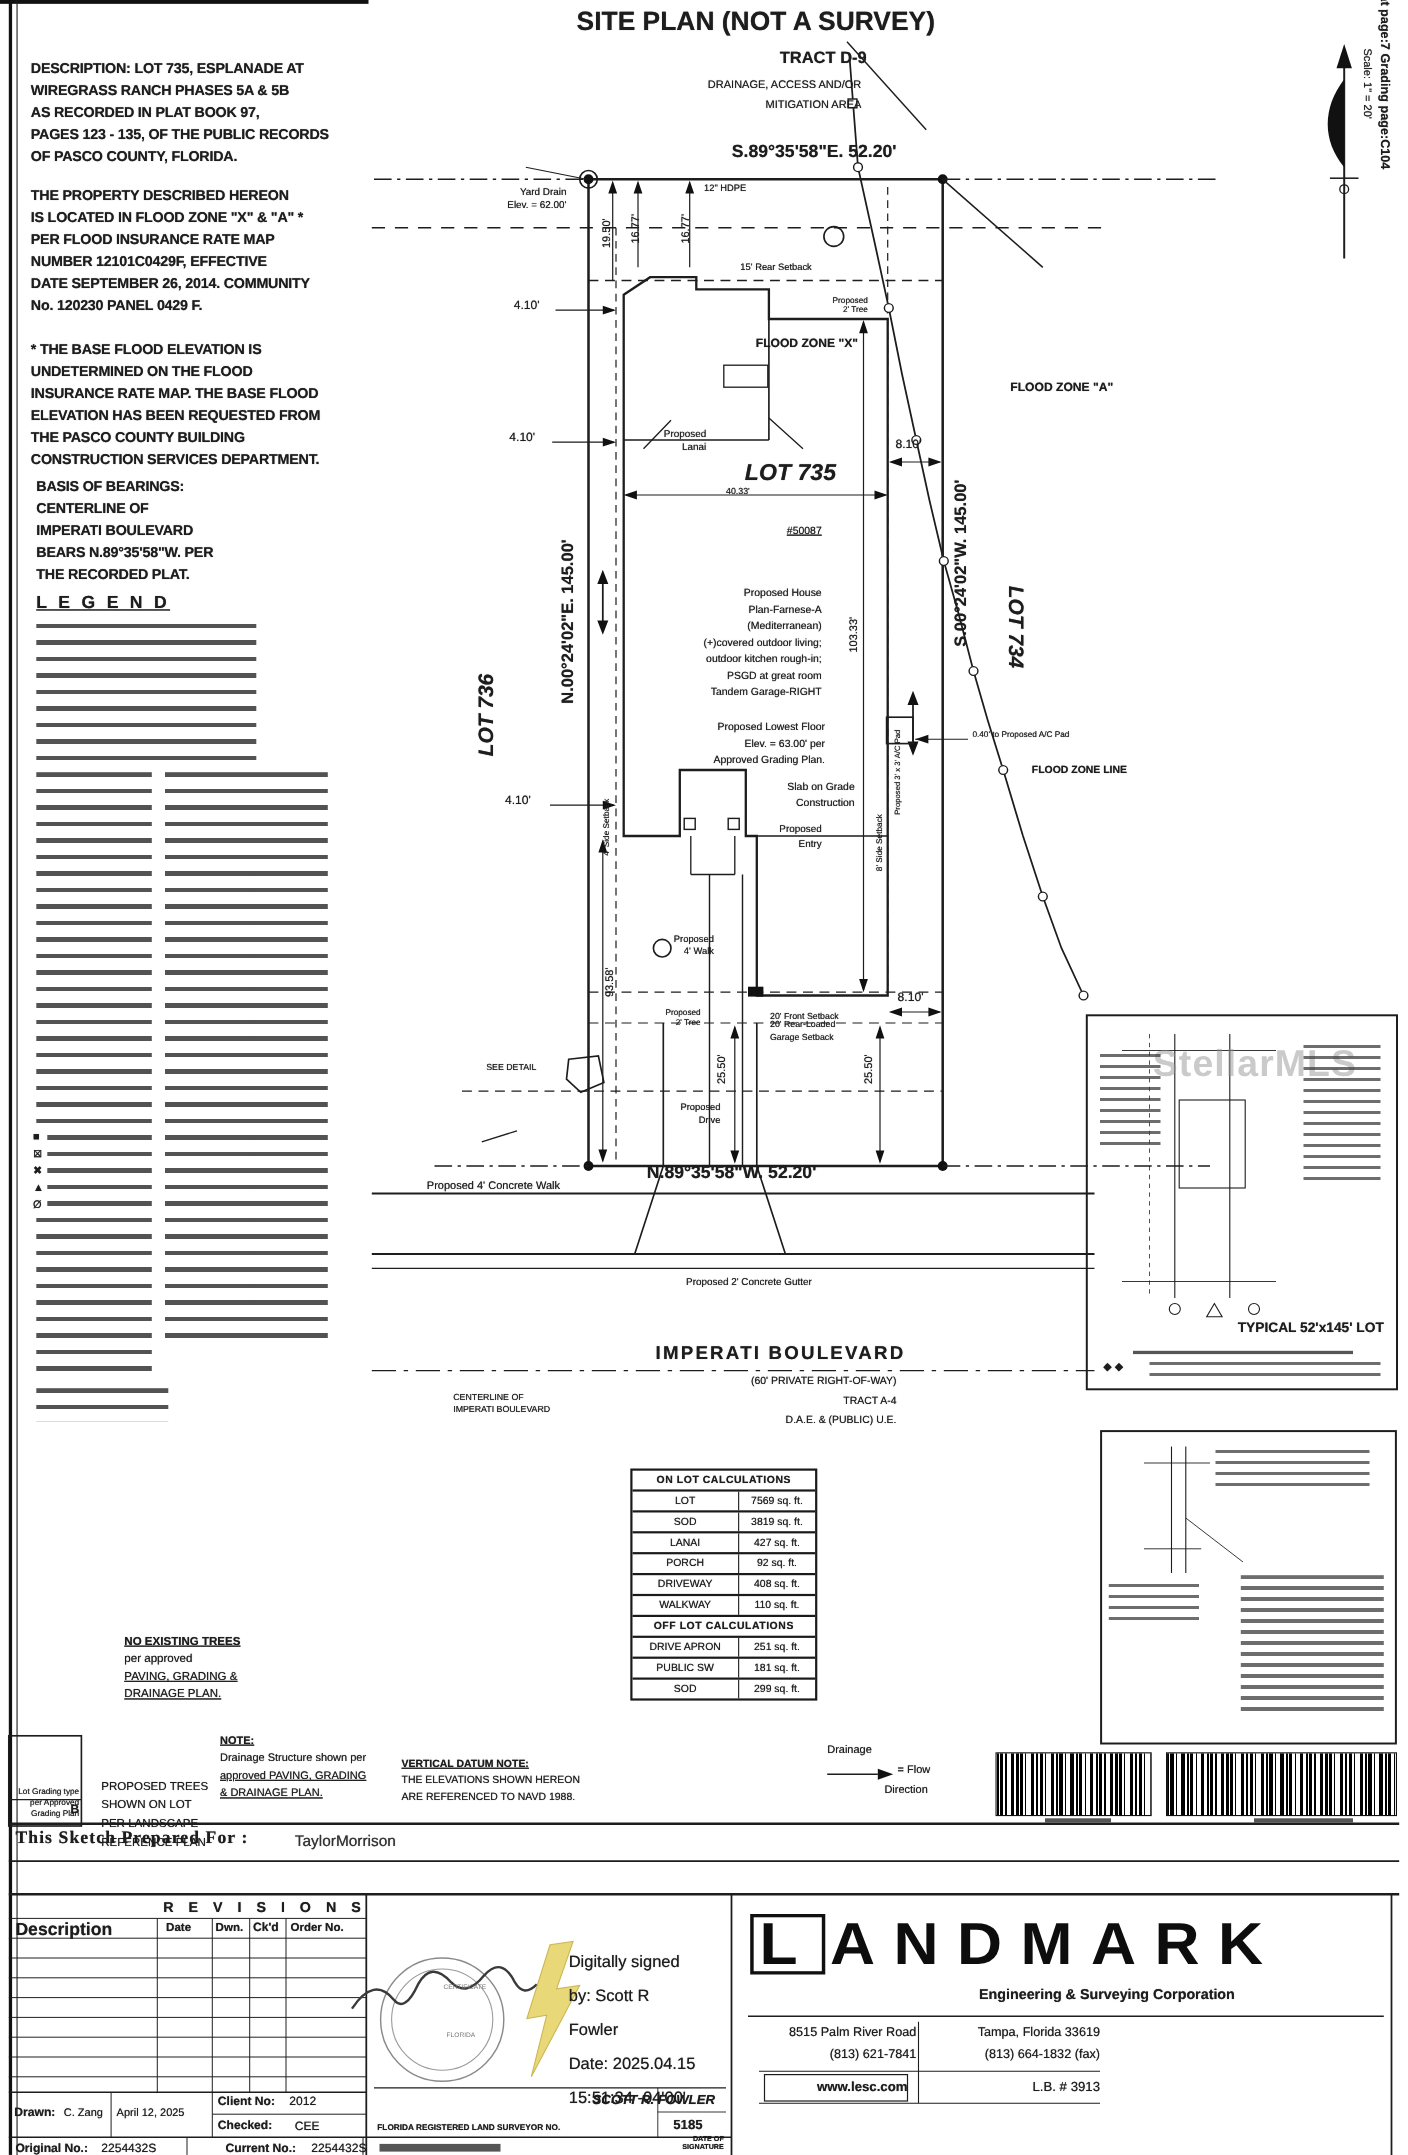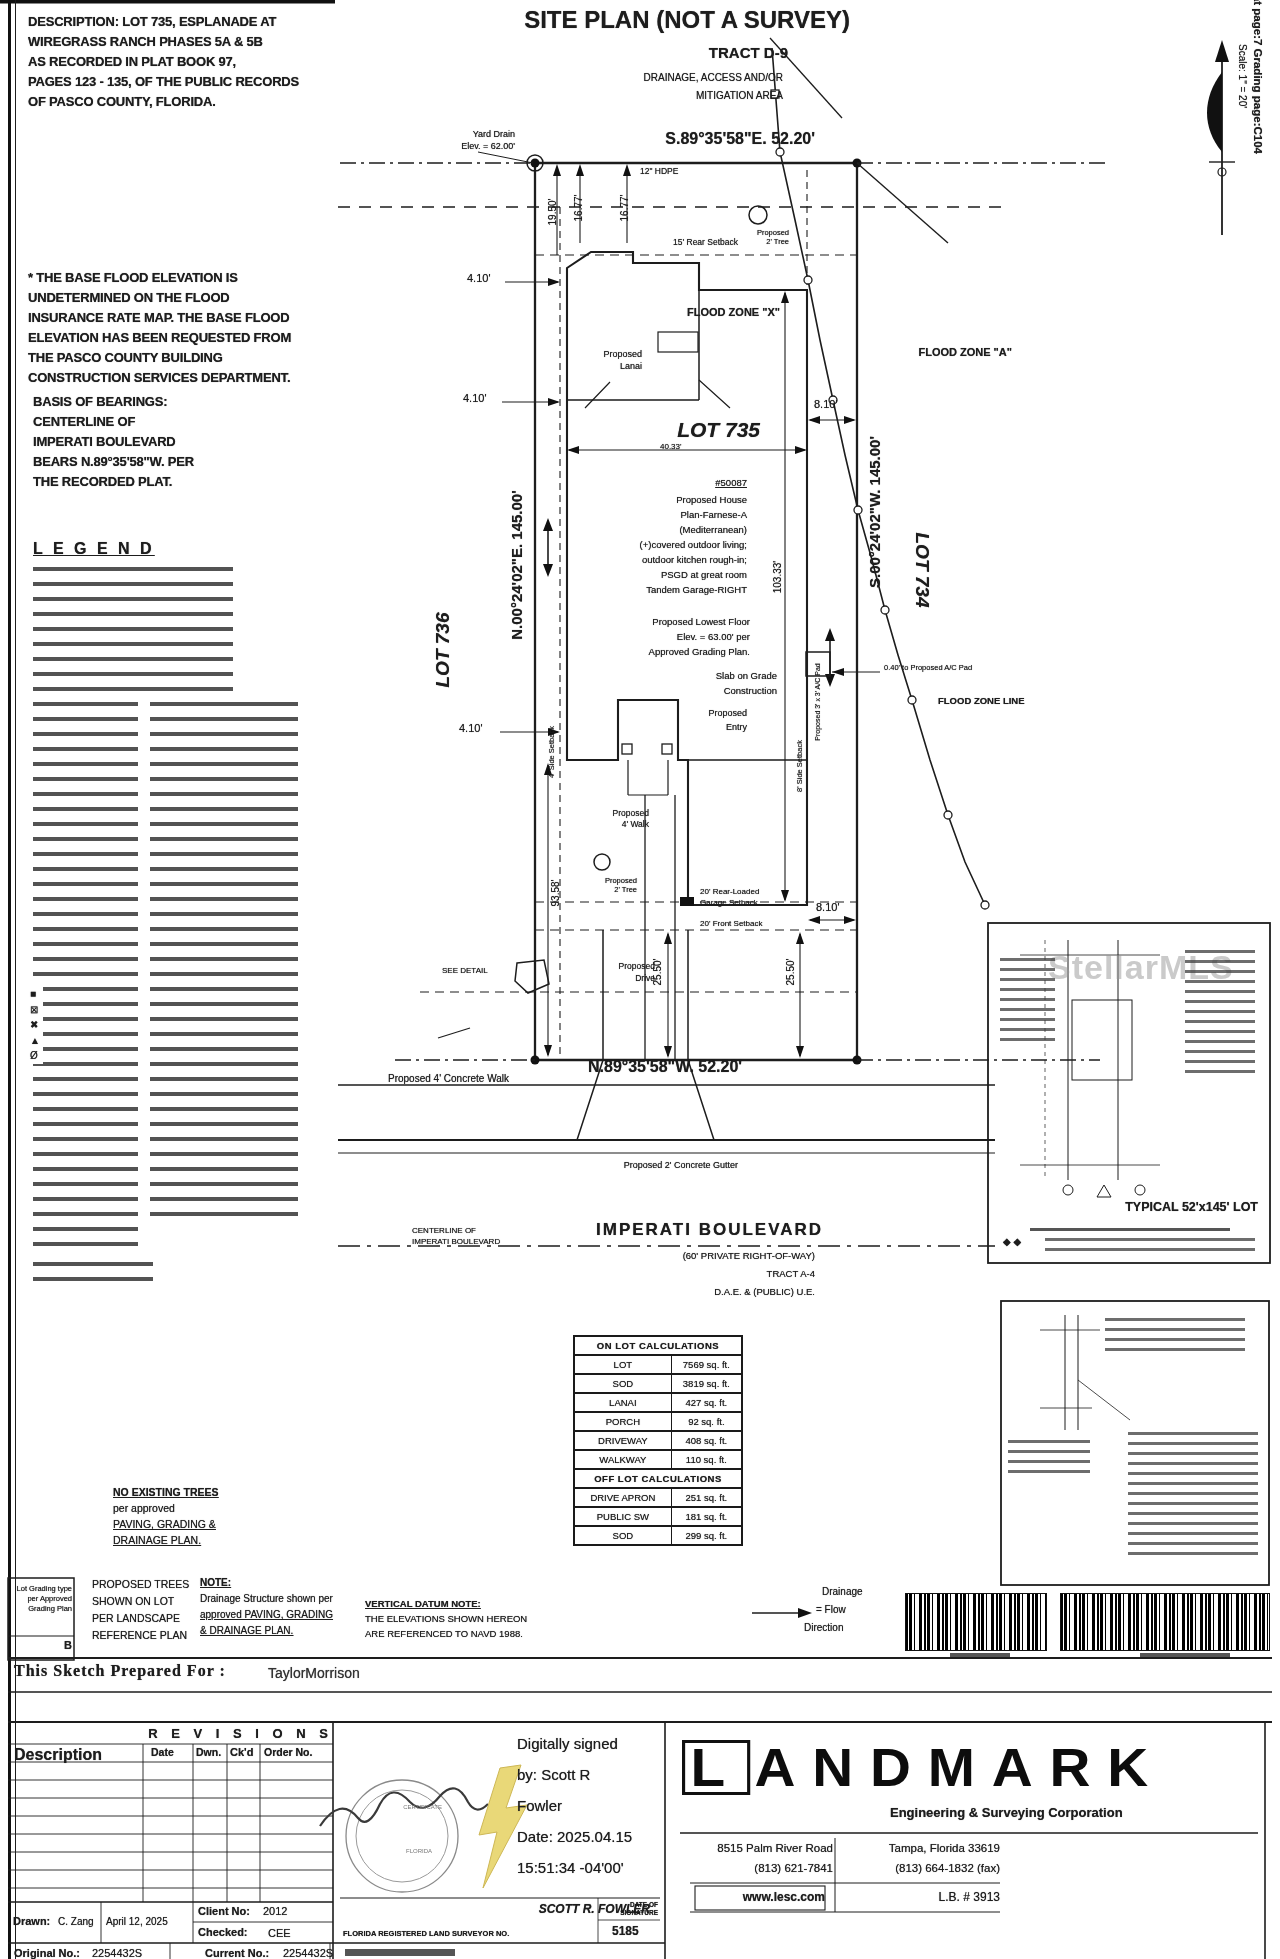--- a/index.html
+++ b/index.html
@@ -1,19 +1,19 @@
 <!DOCTYPE html>
 <html><head>
 <meta charset="utf-8">
 <style>
   html,body{margin:0;padding:0;background:#e8e8e4;}
   #sheet{position:relative;width:1280px;height:1959px;background:#ffffff;overflow:hidden;
          font-family:"Liberation Sans",sans-serif;color:#1d1d1d;}
   .abs{position:absolute;white-space:nowrap;}
-  .pre{white-space:pre-line;}
+  .pre{white-space:pre-line;margin-top:40px;}
   .b{font-weight:bold;}
   .i{font-style:italic;}
   .u{text-decoration:underline;}
   .ctr{text-align:right;}
   .rt{text-align:right;}
   .scan{text-shadow:0 0 .7px rgba(20,20,20,.75);}
   .rot{transform:translate(-50%,-50%) rotate(-90deg);}
   .rot90{transform:translate(-50%,-50%) rotate(90deg);}
   .stripes{background-image:repeating-linear-gradient(to bottom,rgba(45,45,45,.82) 0 4px,transparent 4px 15px);filter:blur(.35px);}
   .stripes-sm{background-image:repeating-linear-gradient(to bottom,rgba(60,60,60,.75) 0 3px,transparent 3px 10px);filter:blur(.3px);}
@@ -167,20 +167,26 @@
         <circle cx="1222" cy="172" r="4" stroke-width="1.2"></circle>
       </g>
     </g>
   </svg>
 
   <div class="abs pre b scan" style="left:28px;top:12px;font-size:13px;line-height:20px;letter-spacing:-.2px">DESCRIPTION: LOT 735, ESPLANADE AT
 WIREGRASS RANCH PHASES 5A &amp; 5B
 AS RECORDED IN PLAT BOOK 97,
 PAGES 123 - 135, OF THE PUBLIC RECORDS
 OF PASCO COUNTY, FLORIDA.</div>
+  <div class="abs pre b scan" style="left:28px;top:128px;font-size:13px;line-height:20px;letter-spacing:-.2px">THE PROPERTY DESCRIBED HEREON
+IS LOCATED IN FLOOD ZONE "X" &amp; "A" *
+PER FLOOD INSURANCE RATE MAP
+NUMBER 12101C0429F, EFFECTIVE
+DATE SEPTEMBER 26, 2014. COMMUNITY
+No. 120230 PANEL 0429 F.</div>
   <div class="abs pre b scan" style="left:28px;top:268px;font-size:13px;line-height:20px;letter-spacing:-.2px">* THE BASE FLOOD ELEVATION IS
 UNDETERMINED ON THE FLOOD
 INSURANCE RATE MAP.  THE BASE FLOOD
 ELEVATION HAS BEEN REQUESTED FROM
 THE PASCO COUNTY BUILDING
 CONSTRUCTION SERVICES DEPARTMENT.</div>
   <div class="abs pre b scan" style="left:33px;top:392px;font-size:13px;line-height:20px;letter-spacing:-.2px">BASIS OF BEARINGS:
 CENTERLINE OF
 IMPERATI BOULEVARD
 BEARS N.89°35'58"W. PER
@@ -352,21 +358,21 @@
     <div class="u b">NOTE:</div>
     <div>Drainage Structure shown per</div>
     <div class="u">approved PAVING, GRADING</div>
     <div class="u">&amp; DRAINAGE PLAN.</div>
   </div>
   <div class="abs scan" style="left:365px;top:1596px;font-size:9.5px;line-height:15px">
     <div class="u b">VERTICAL DATUM NOTE:</div>
     <div>THE ELEVATIONS SHOWN HEREON</div>
     <div>ARE REFERENCED TO NAVD 1988.</div>
   </div>
-  <div class="abs scan" style="left:822px;top:1586px;font-size:10px">Drainage</div>
+  <div class="abs scan" style="left:752px;top:1586px;font-size:10px">Drainage</div>
   <div class="abs scan" style="left:816px;top:1604px;font-size:10px">= Flow</div>
   <div class="abs scan" style="left:804px;top:1622px;font-size:10px">Direction</div>
   <div class="abs ctr pre scan" style="left:10px;top:1584px;width:62px;font-size:7.5px;line-height:10px">Lot Grading type
 per Approved
 Grading Plan</div>
   <div class="abs ctr b scan" style="left:10px;top:1639px;width:62px;font-size:11px">B</div>
 
   <div class="abs b scan" style="left:14px;top:1662px;font-size:16px;font-family:Liberation Serif, serif;letter-spacing:1px">This  Sketch  Prepared  For :</div>
   <div class="abs scan" style="left:268px;top:1665px;font-size:14px;color:#333">TaylorMorrison</div>
 

